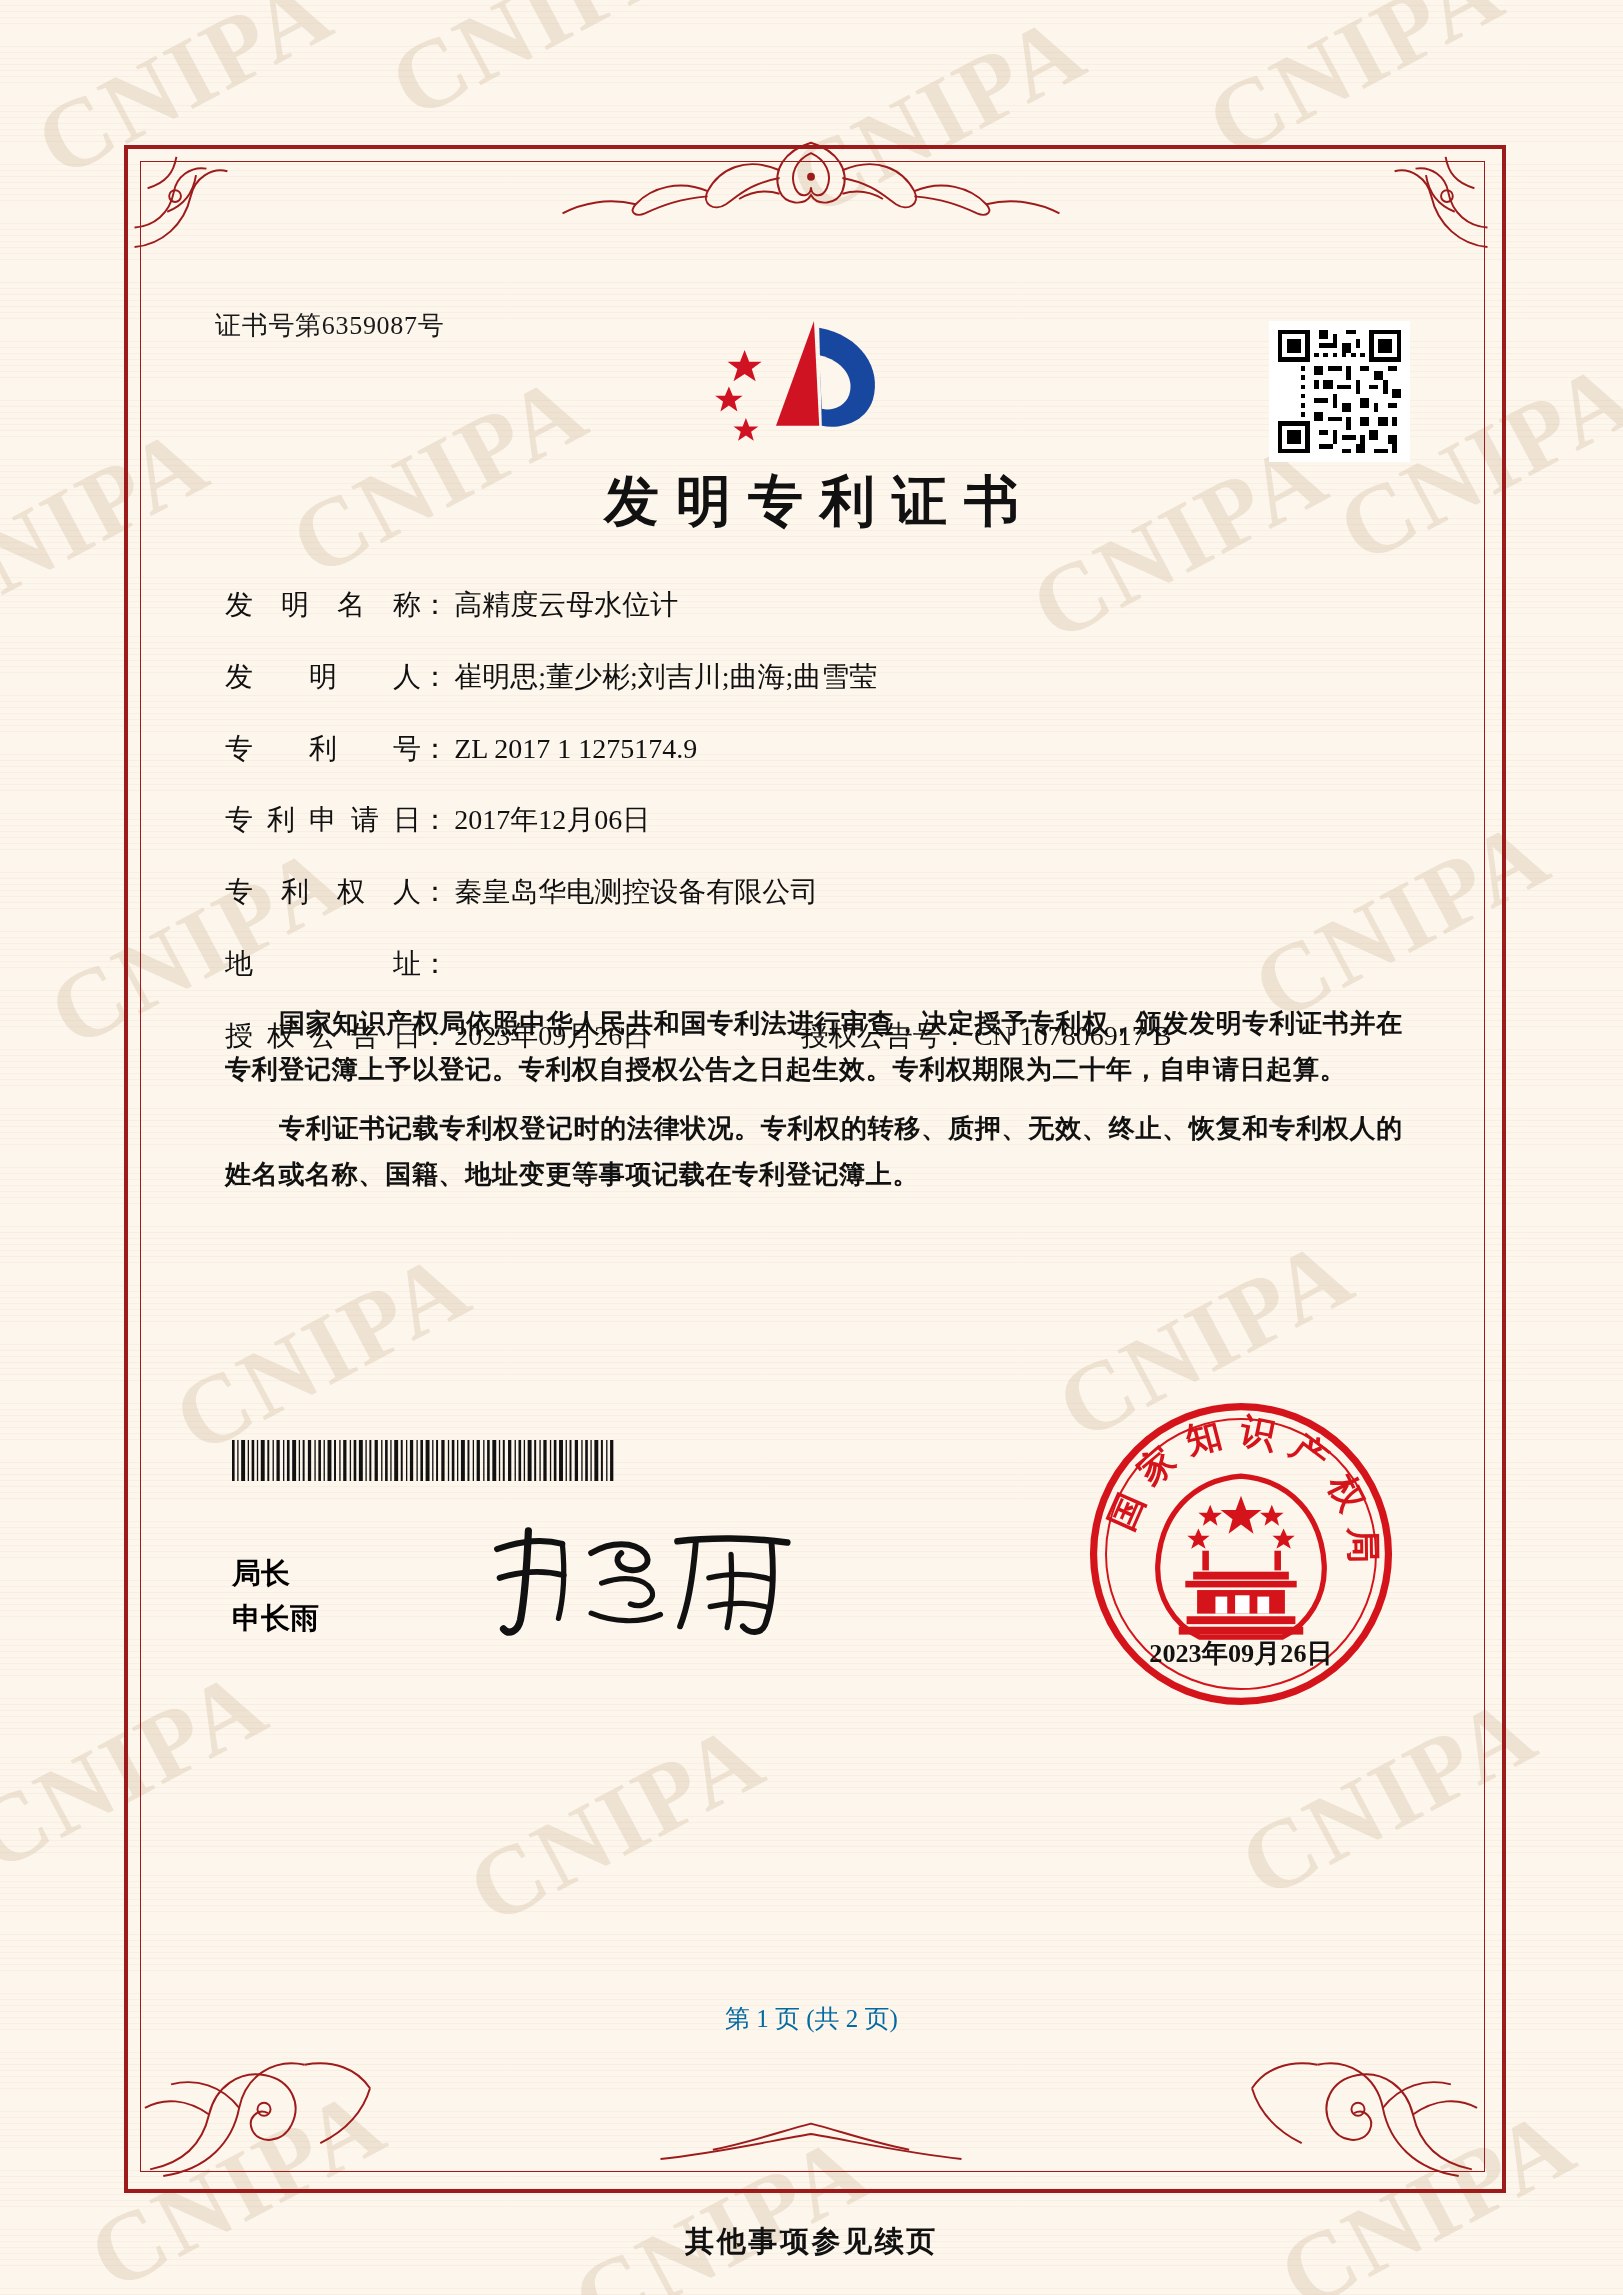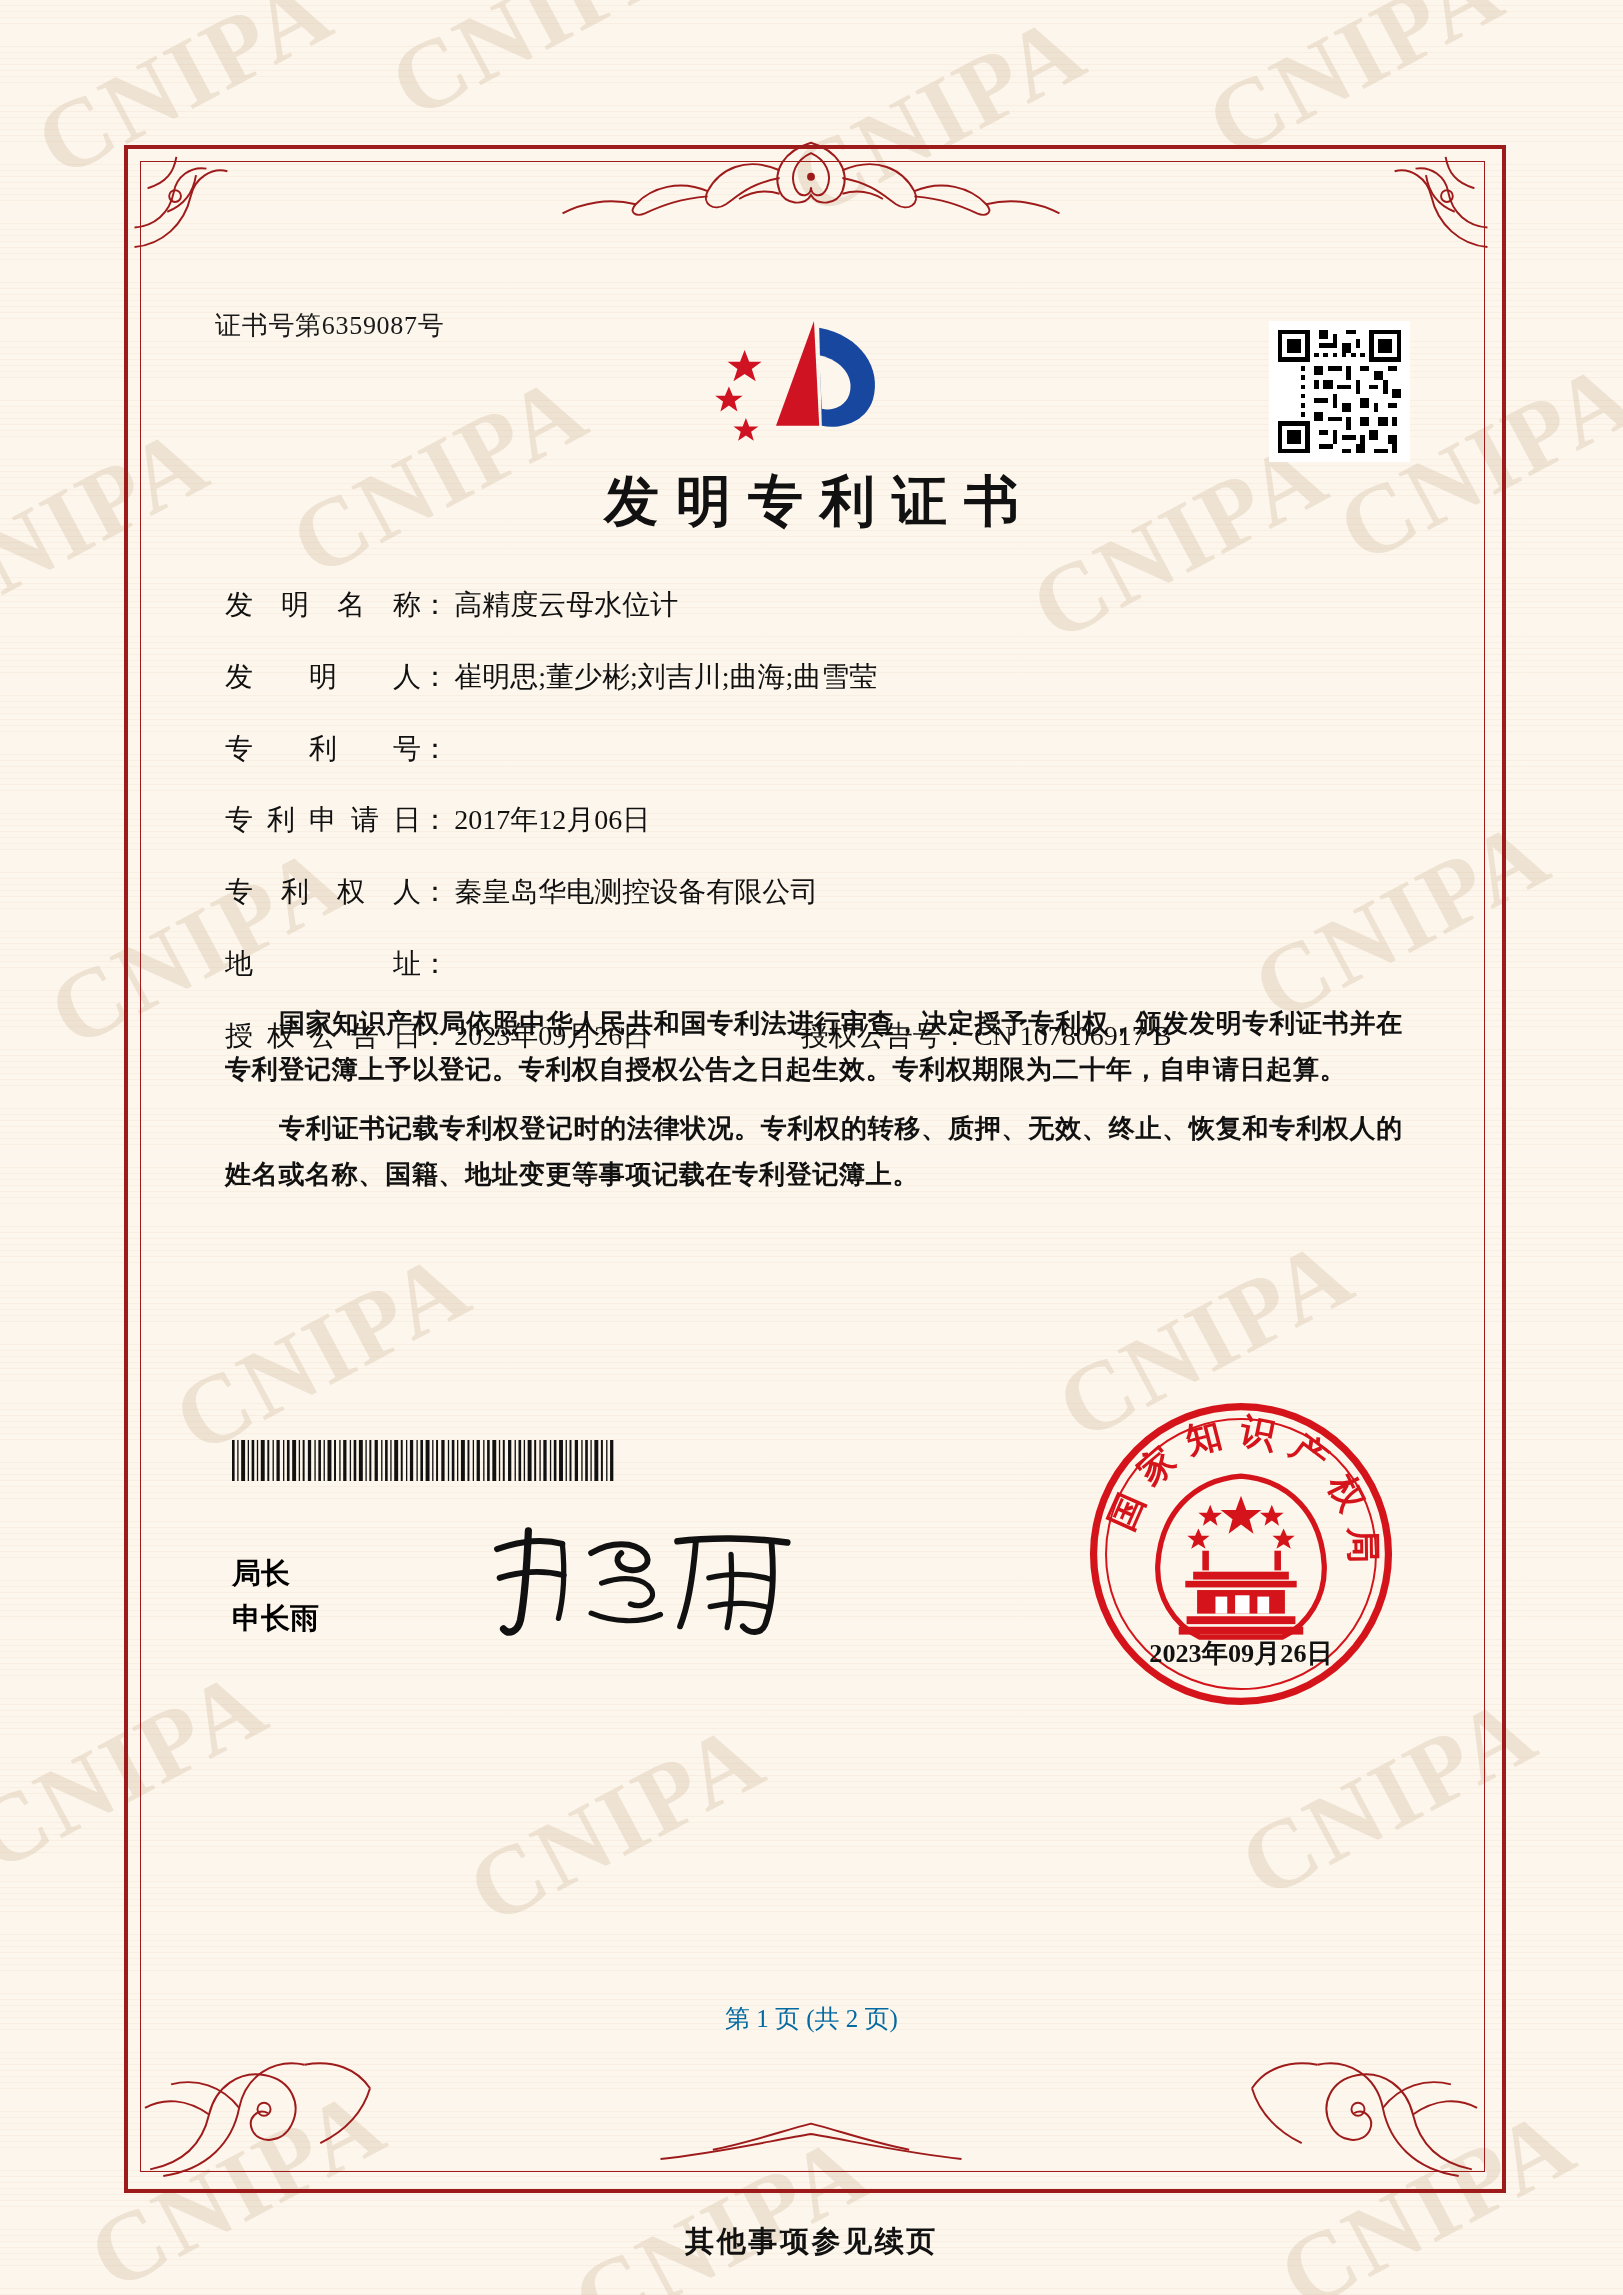--- a/index.html
+++ b/index.html
@@ -441,20 +441,21 @@
         <div class="f-value">崔明思;董少彬;刘吉川;曲海;曲雪莹</div>
       </div>
 
       <div class="field-row">
         <div class="f-label">
           <span class="lchar">专</span>
             <span class="lchar">利</span>
             <span class="lchar">号</span>
         </div>
         <div class="f-colon">：</div>
+        <div class="f-value">ZL 2017 1 1275174.9</div>
       </div>
 
       <div class="field-row">
         <div class="f-label">
           <span class="lchar">专</span>
             <span class="lchar">利</span>
             <span class="lchar">申</span>
             <span class="lchar">请</span>
             <span class="lchar">日</span>
         </div>

